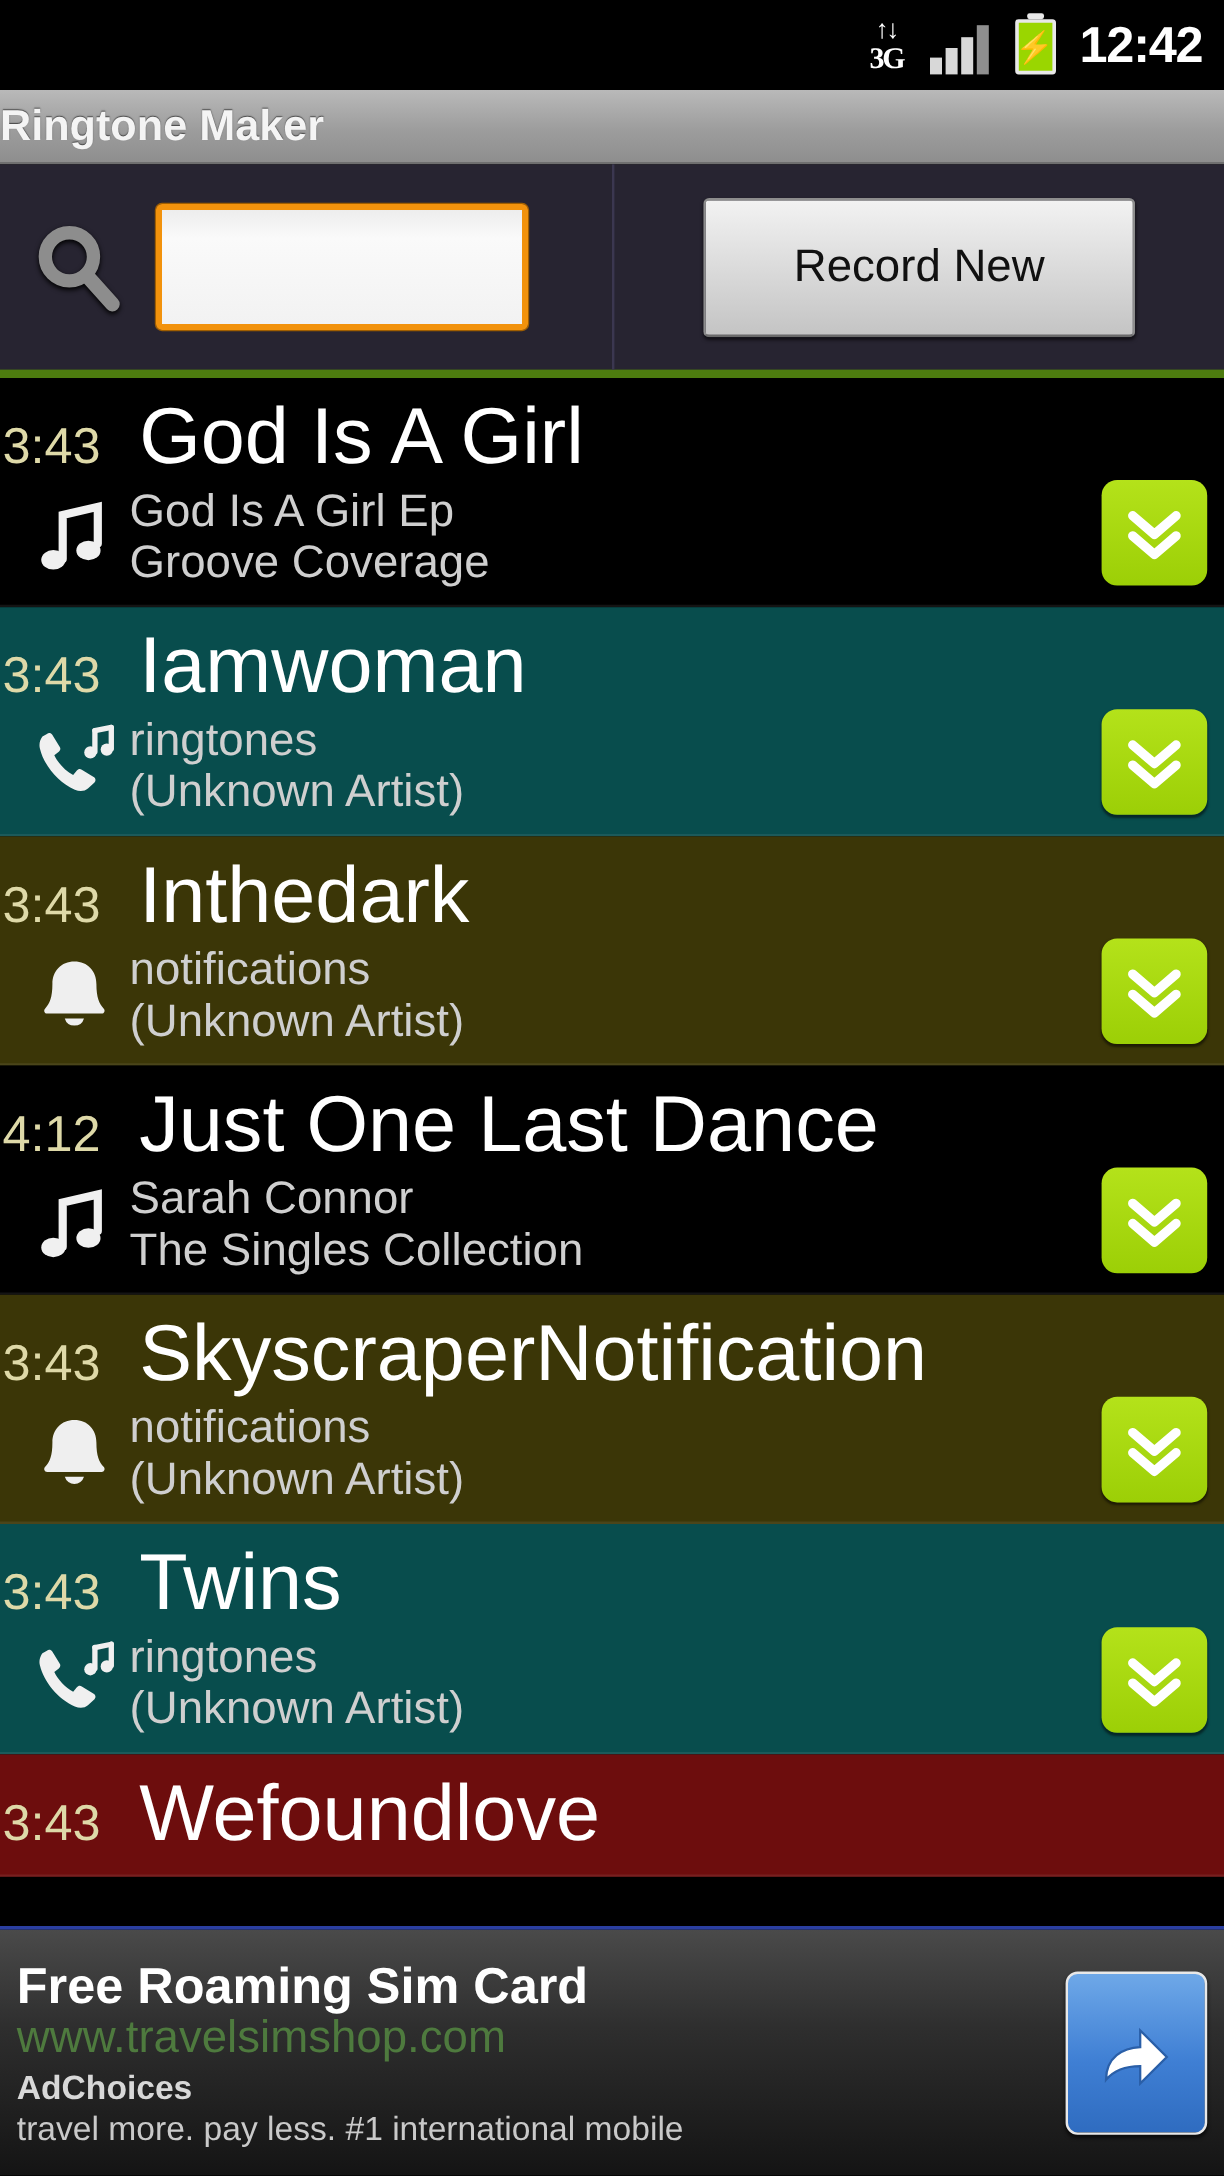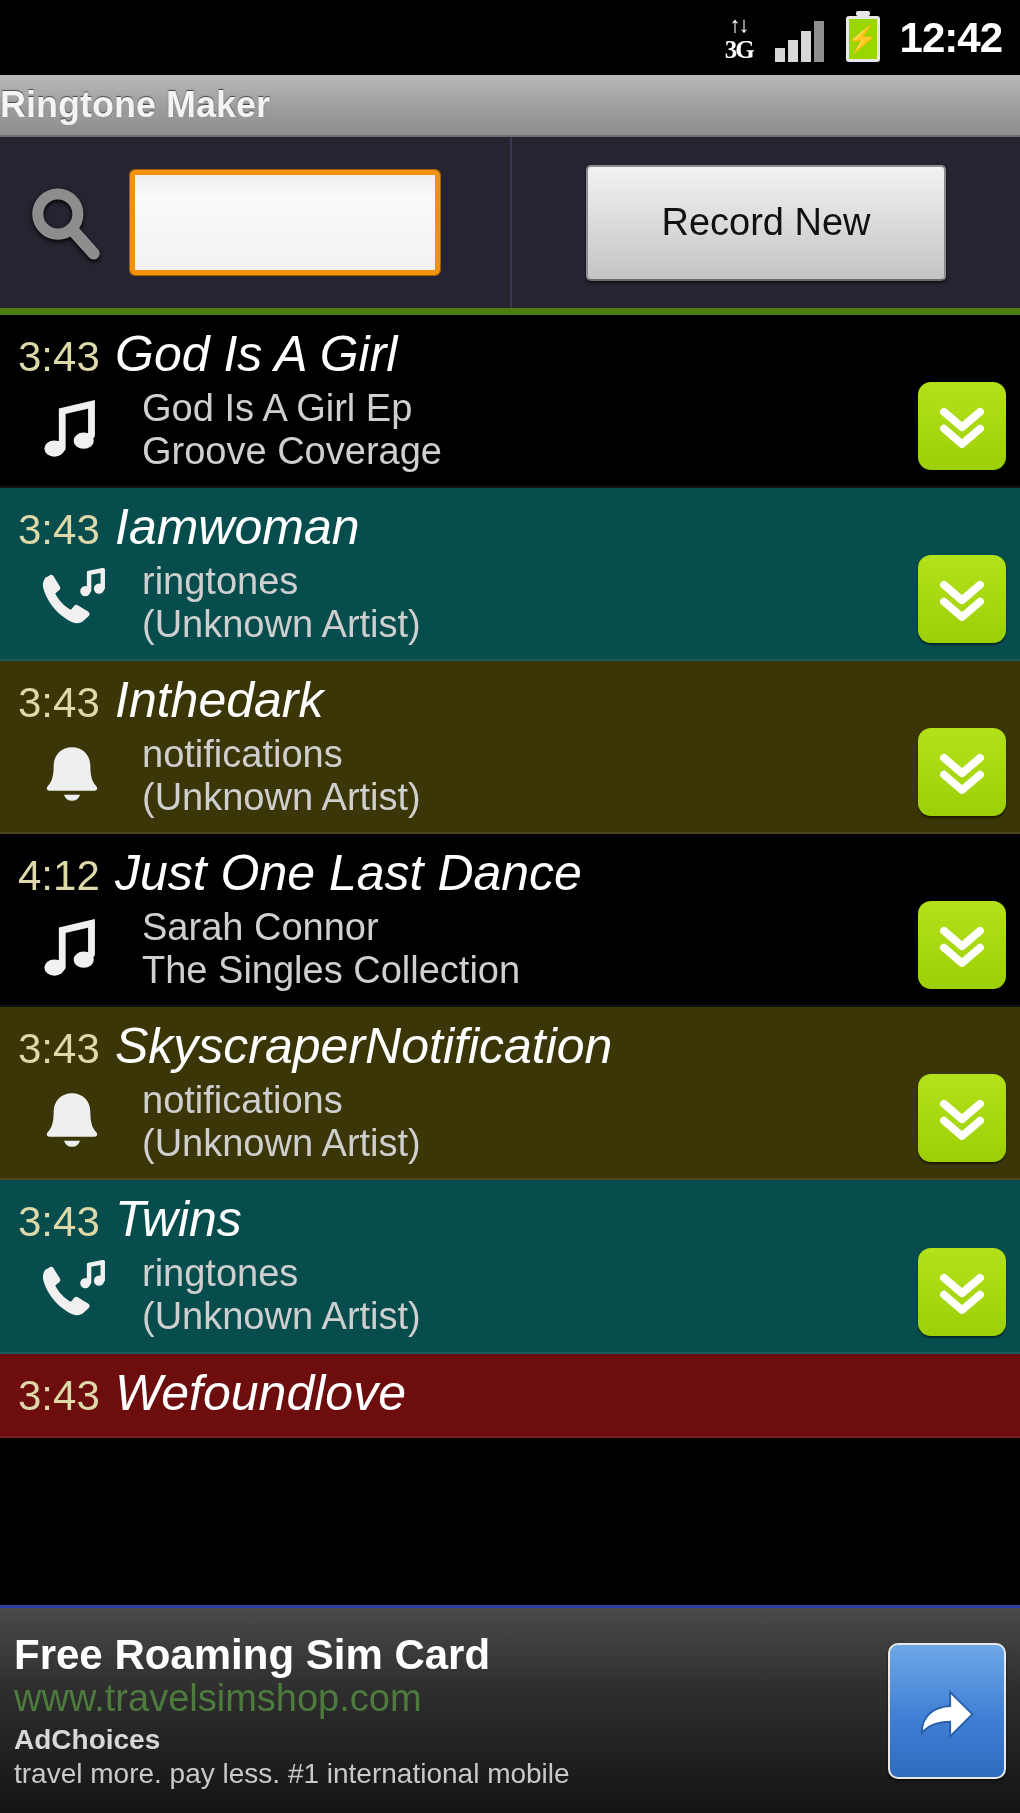--- a/index.html
+++ b/index.html
@@ -56,24 +56,24 @@
     width:360px; height:116px; border-radius:5px;
     background:linear-gradient(#f2f2f2,#dcdcdc 48%,#c4c4c4);
     border:2px solid #8d8d8d; border-bottom-color:#6a6a6a;
     font-size:38px; color:#111; font-family:"Liberation Sans", sans-serif;
     box-shadow:0 2px 3px rgba(0,0,0,.6);
   }
 
   
   .list{ position:relative; }
   .row{ position:relative; padding:10px 0 14px 0; border-bottom:2px solid rgba(255,255,255,.08);}
-  .row .line1{ display:flex; align-items:baseline; padding-left:18px; }
+  .row .line1{ display:flex; align-items:baseline; padding-left:2px; }
   .dur{ font-size:42px; color:#ded9a8; min-width:92px; }
-  .title{ font-size:50px; color:#ffffff; margin-left:5px; letter-spacing:0px;font-style:italic; }
-  .line2{ display:flex; align-items:center; padding-left:26px; margin-top:4px;gap:24px; }
+  .title{ font-size:66px; color:#ffffff; margin-left:22px; letter-spacing:0px; }
+  .line2{ display:flex; align-items:center; padding-left:16px; margin-top:4px; }
   .rowicon{ width:92px; display:flex; align-items:center; justify-content:center; flex:0 0 92px;}
   .meta{ display:flex; flex-direction:column; }
   .meta span{ font-size:38px; color:#cfcfcf; line-height:1.12; }
   .chev{
     position:absolute; right:14px; bottom:16px;
     width:88px; height:88px; border-radius:13px;
     background:linear-gradient(#b4e21a,#9ccf06);
     display:flex; align-items:center; justify-content:center;
     box-shadow:0 2px 2px rgba(0,0,0,.5);
   }

